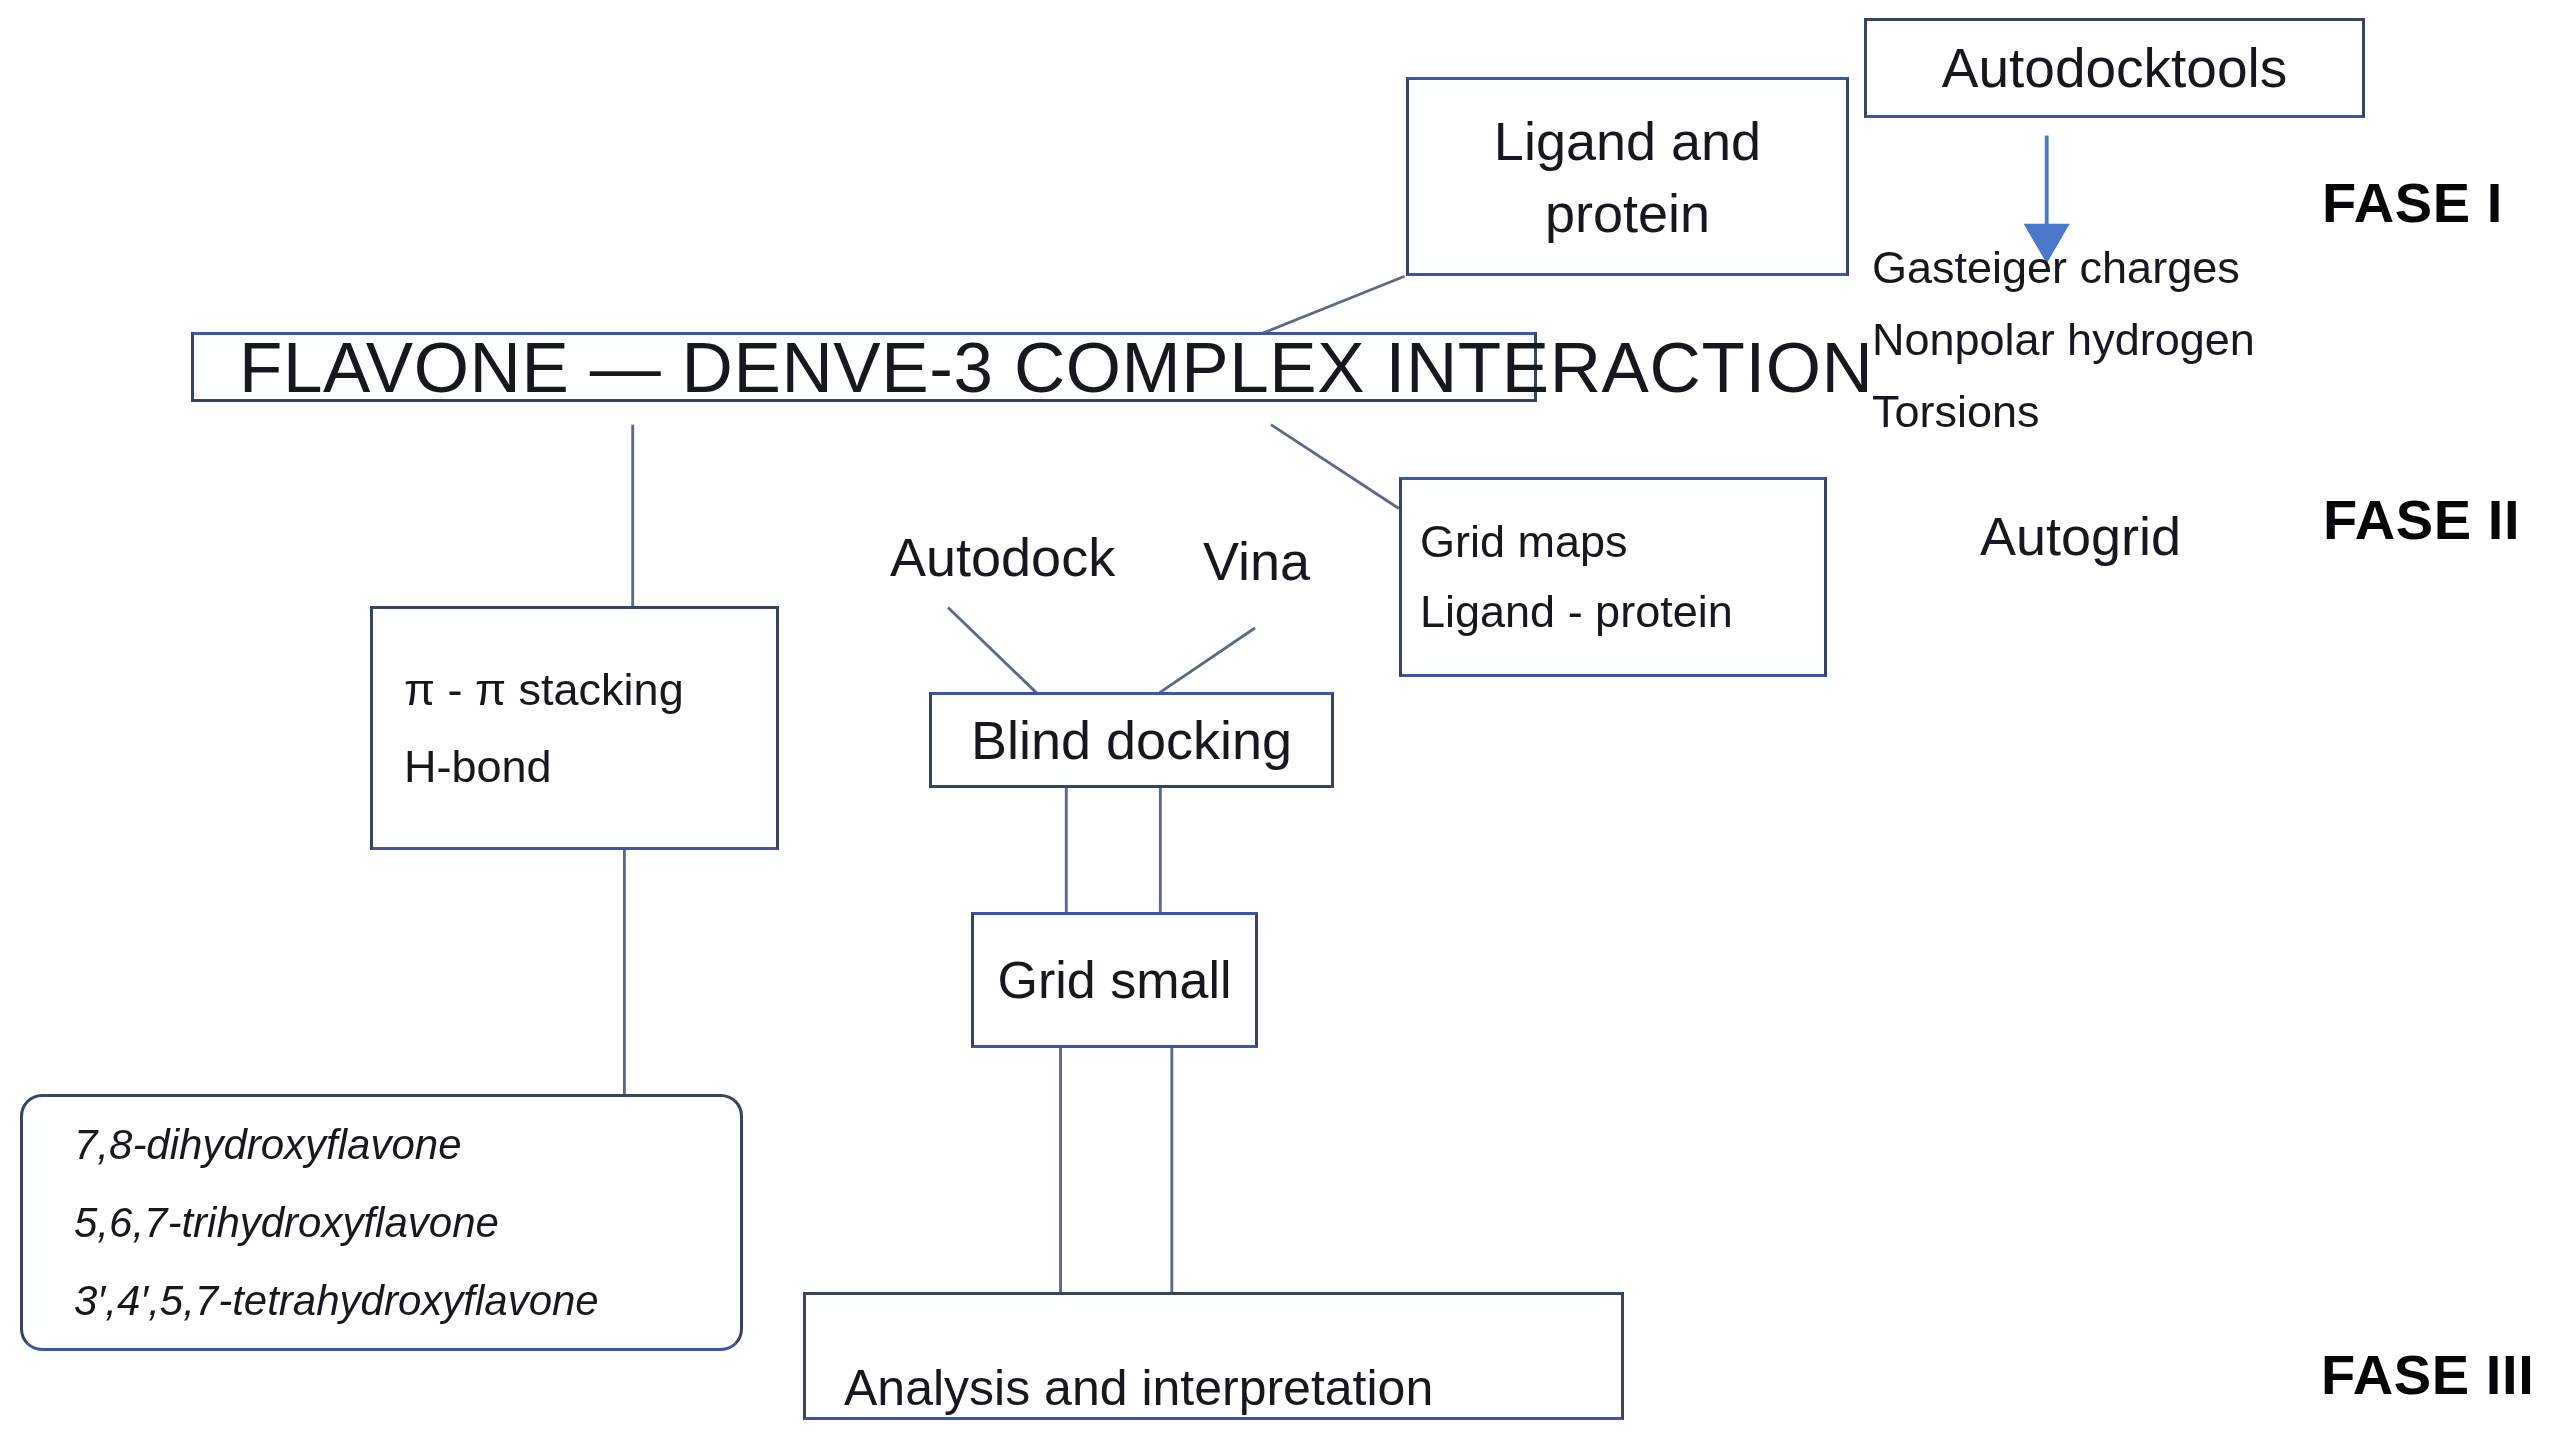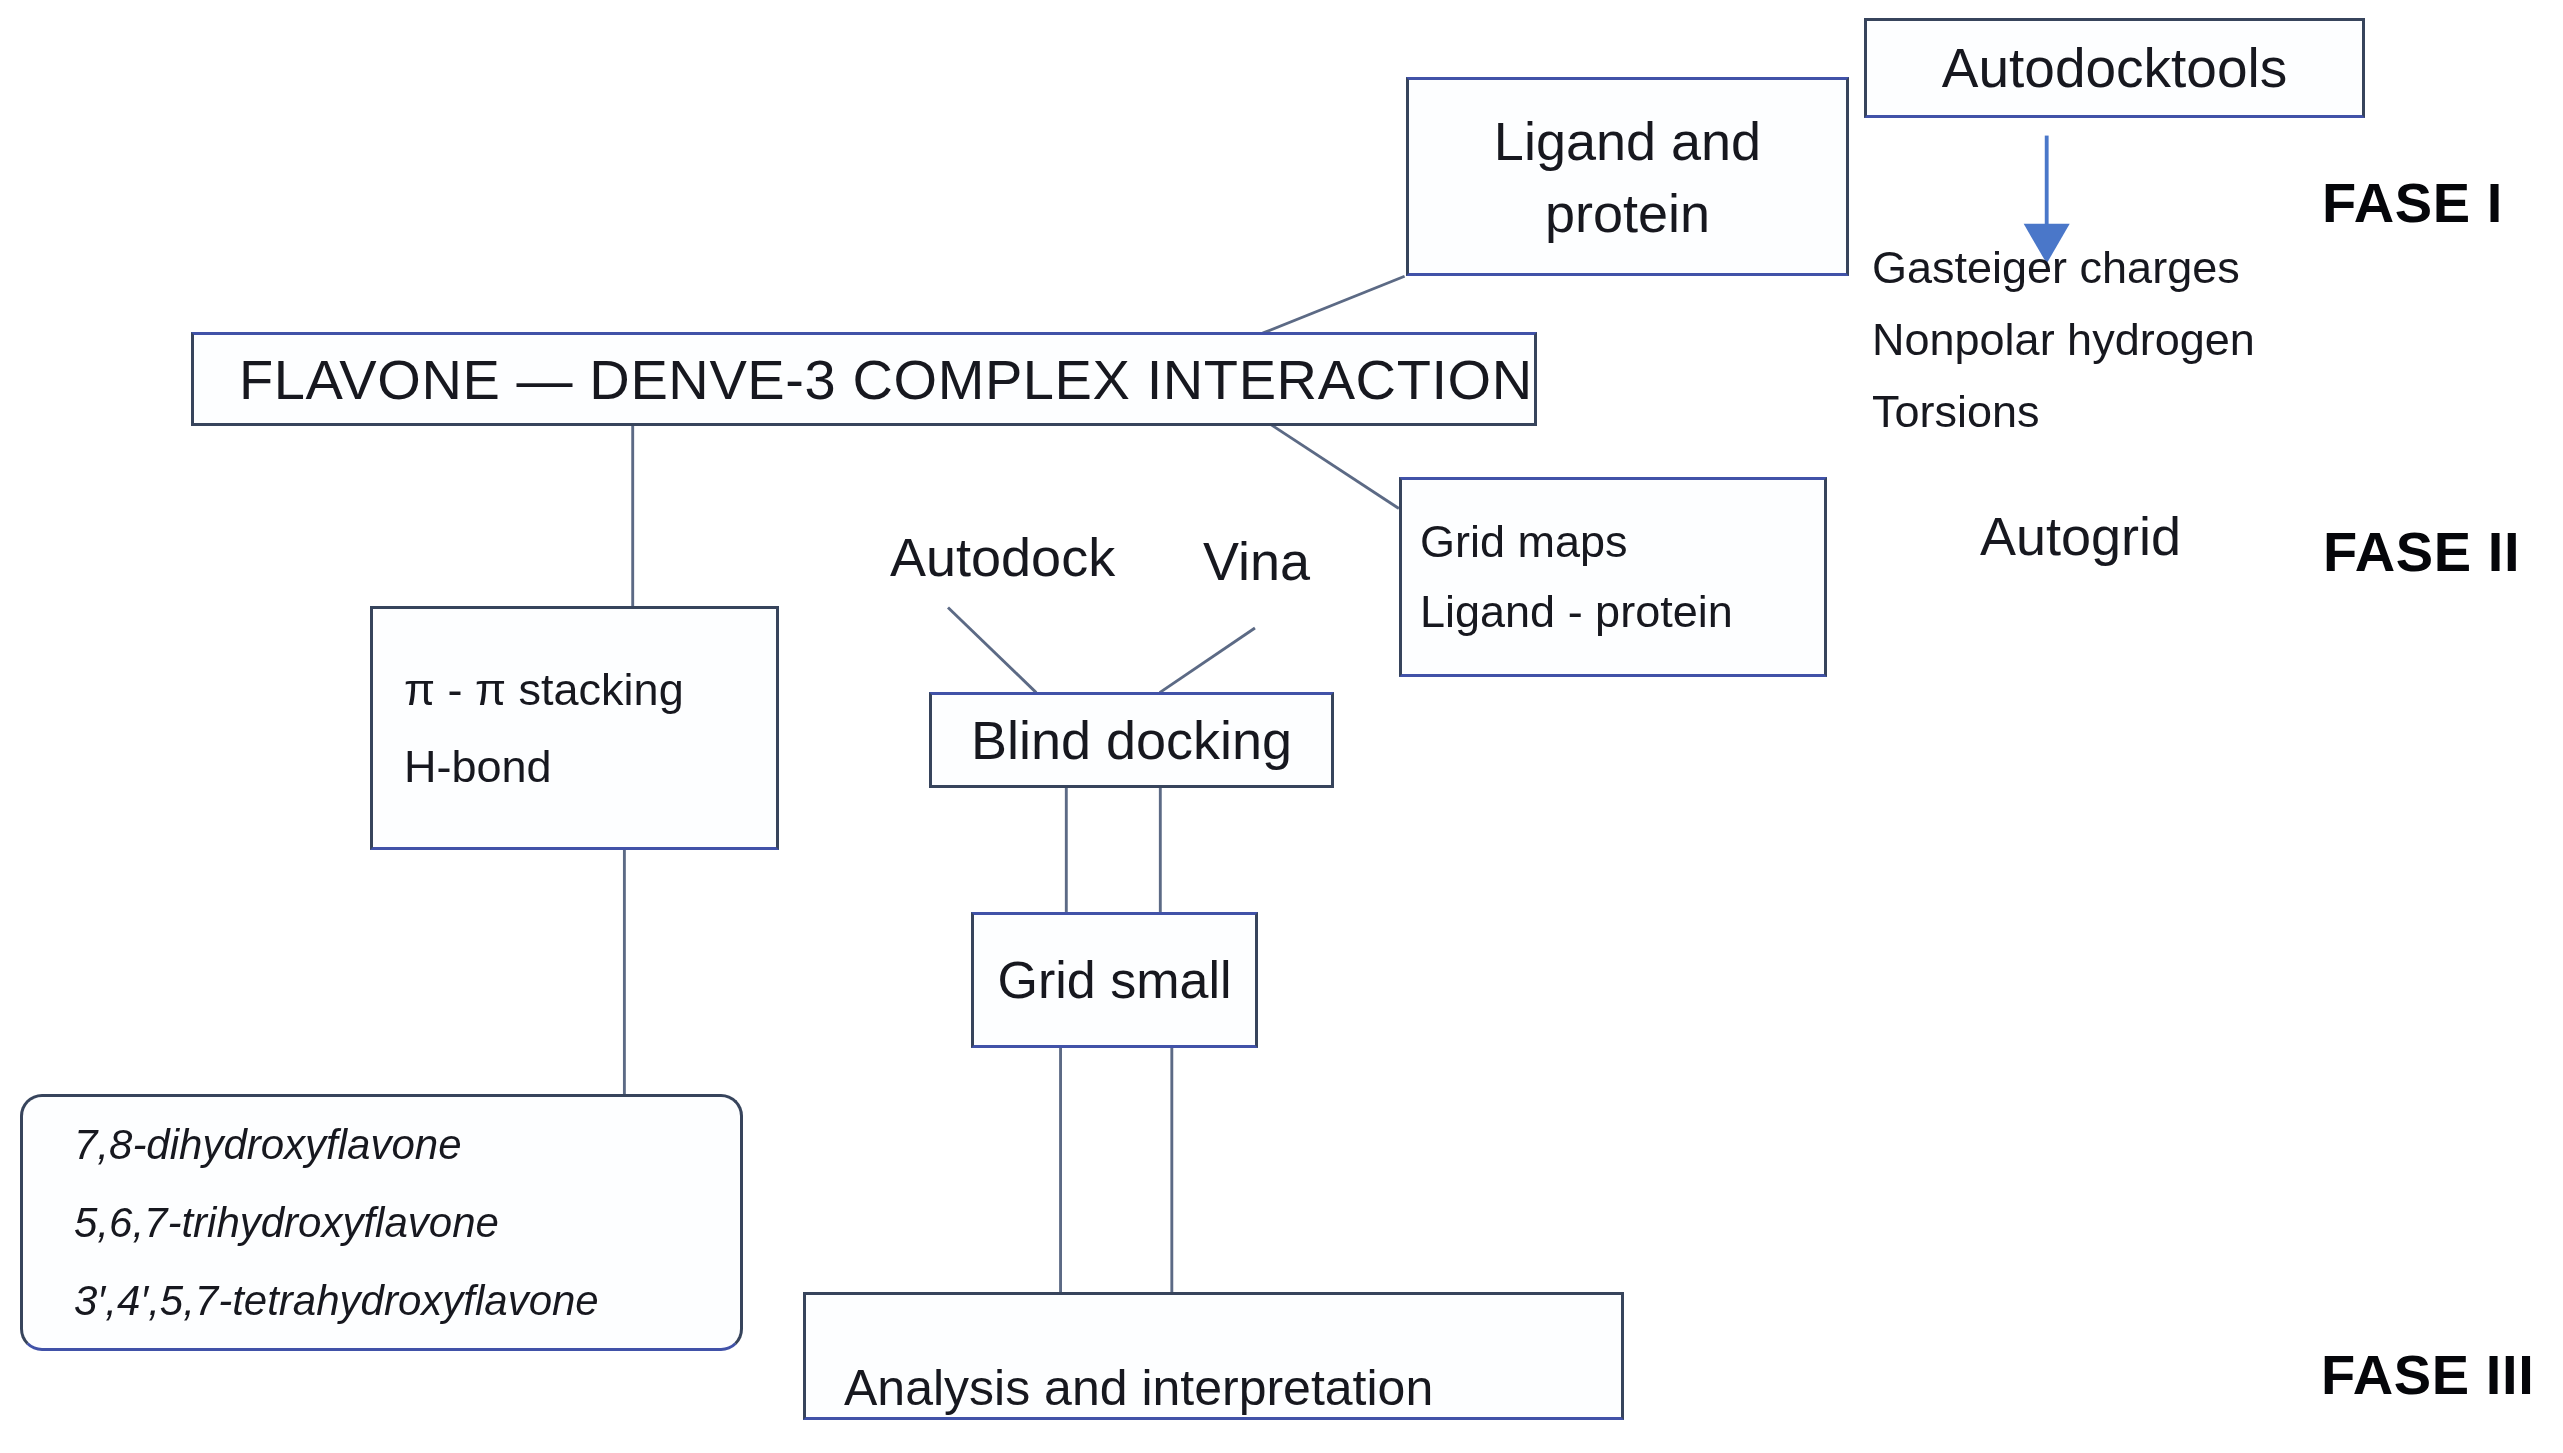--- a/index.html
+++ b/index.html
@@ -31,23 +31,23 @@
     left: 1864px; top: 18px; width: 501px; height: 100px;
     border-bottom-color: #4152a8;
     align-items: center; font-size: 55px;
   }
   .b-ligand {
     left: 1406px; top: 77px; width: 443px; height: 199px;
     border-top-color: #4152a8; border-bottom-color: #4152a8;
     align-items: center; font-size: 54px; line-height: 72px;
   }
   .b-flavone {
-    left: 191px; top: 332px; width: 1346px; height: 94px;
+    left: 191px; top: 332px; width: 1346px; height: 70px;
     border-top-color: #4152a8;
-    padding-left: 45px; font-size: 56px; letter-spacing: 0.6px; justify-content: center;
+    padding-left: 45px; font-size: 71px; letter-spacing: 0.6px; justify-content: center;
   }
   .b-gridmaps {
     left: 1399px; top: 477px; width: 428px; height: 200px;
     border-top-color: #4152a8; border-bottom-color: #4152a8;
     padding-left: 18px; font-size: 45px; line-height: 70px;
   }
   .b-blind {
     left: 929px; top: 692px; width: 405px; height: 96px;
     border-top-color: #4152a8;
     align-items: center; font-size: 54px;
@@ -68,21 +68,21 @@
     padding-left: 51px; font-size: 42px; font-style: italic; line-height: 78px; border-radius: 22px;
   }
   .b-analysis {
     left: 803px; top: 1292px; width: 821px; height: 128px;
     border-bottom-color: #4152a8;
     padding-left: 38px; font-size: 50px; justify-content: flex-end;
   }
   .free { position: absolute; white-space: nowrap; }
   .l-fase { font-weight: bold; font-size: 56px; color: #05060a; letter-spacing: 0.6px; }
   .l-fase1 { left: 2322px; top: 170px; }
-  .l-fase2 { left: 2323px; top: 519px; }
+  .l-fase2 { left: 2323px; top: 487px; }
   .l-fase3 { left: 2321px; top: 1342px; }
   .l-autodock { left: 890px; top: 526px; font-size: 54px; }
   .l-vina { left: 1203px; top: 530px; font-size: 54px; }
   .l-autogrid { left: 1980px; top: 505px; font-size: 54px; }
   .l-prep { left: 1872px; top: 232px; font-size: 45px; line-height: 72px; }
 </style>
 </head>
 <body>
 
 <div class="canvas">

